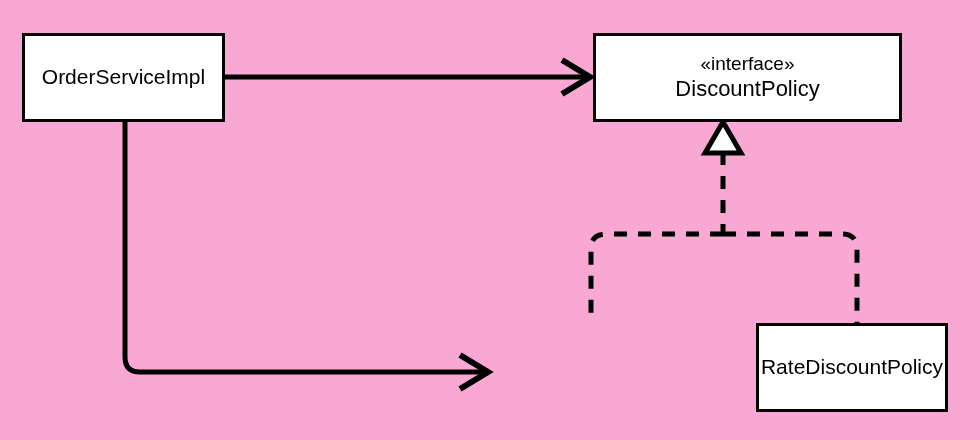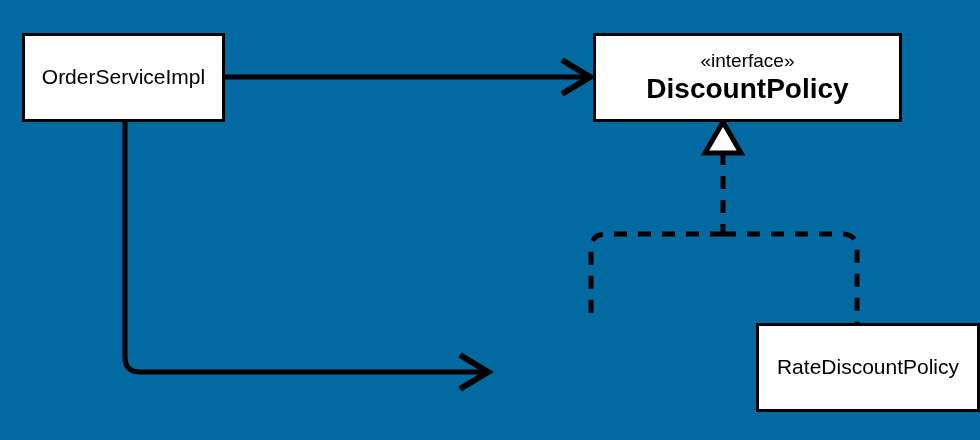--- a/index.html
+++ b/index.html
@@ -7,21 +7,21 @@
     padding: 0;
     background: #ffffff;
   }
   body {
     font-family: "Liberation Sans", sans-serif;
   }
   #diagram-canvas {
     position: relative;
     width: 980px;
     height: 440px;
-    background: #0369a1;
+    background: #f9a8d4;
     overflow: hidden;
   }
   #diagram-svg {
     position: absolute;
     left: 0;
     top: 0;
     width: 980px;
     height: 440px;
   }
   .uml-box {
@@ -46,22 +46,22 @@
   .uml-stereotype {
     font-family: "Liberation Sans", sans-serif;
     font-size: 19px;
     font-weight: normal;
     color: #000000;
     line-height: 1.2;
     white-space: nowrap;
     text-align: center;
   }
   .uml-label-bold {
-    font-weight: bold;
-    font-size: 28px;
+    font-weight: normal;
+    font-size: 22px;
   }
 </style>
 </head>
 <body>
 
 <div id="diagram-canvas">
 
   <svg id="diagram-svg" viewBox="0 0 980 440" xmlns="http://www.w3.org/2000/svg">
 
     <g>
@@ -89,17 +89,17 @@
   <div class="uml-box" style="left:22px; top:33px; width:203px; height:89px;">
     <div class="uml-label">OrderServiceImpl</div>
   </div>
 
   <div class="uml-box" style="left:593px; top:33px; width:309px; height:89px;">
     <div class="uml-stereotype">«interface»</div>
     <div class="uml-label uml-label-bold">DiscountPolicy</div>
   </div>
 
 
-  <div class="uml-box" style="left:756px; top:323px; width:224px; height:89px;">
+  <div class="uml-box" style="left:756px; top:323px; width:192px; height:89px;">
     <div class="uml-label">RateDiscountPolicy</div>
   </div>
 
 </div>
 
 </body></html>

